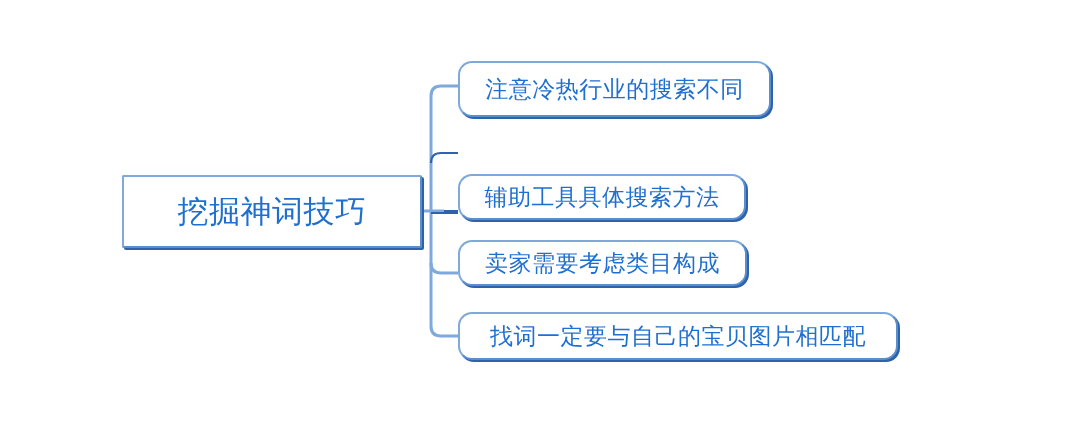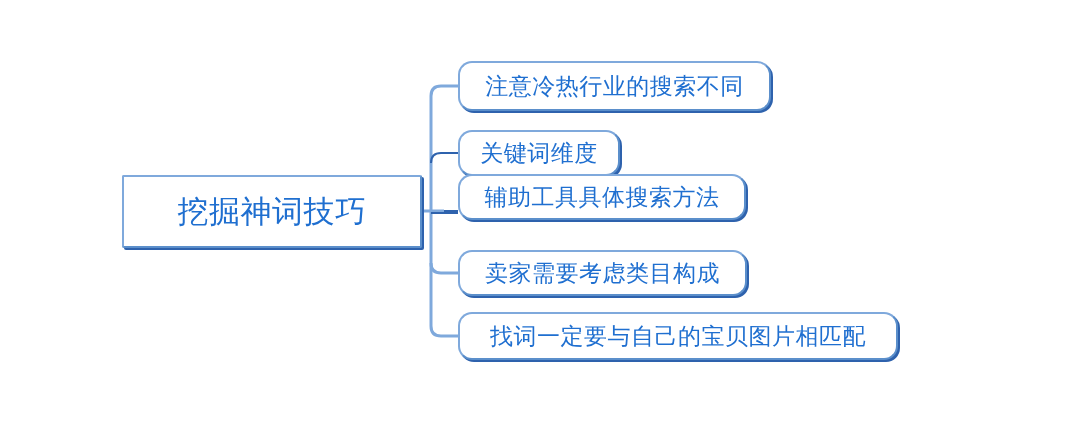--- a/index.html
+++ b/index.html
@@ -83,33 +83,30 @@
 
     <path d="M 431 263 Q 431 273 441 273 L 458 273" fill="none" stroke="#7FA9DC" stroke-width="3"></path>
 
     <path d="M 431 326 Q 431 336 441 336 L 458 336" fill="none" stroke="#7FA9DC" stroke-width="3"></path>
   </svg>
 
   <div class="node node-root" style="left:122px; top:175px; width:300px; height:73px;">
     <span class="node-label root-label">挖掘神词技巧</span>
   </div>
 
-  <div class="node node-child" style="left:458px; top:61px; width:313px; height:50px;">
+  <div class="node node-child" style="left:458px; top:61px; width:313px; height:56px;">
     <span class="node-label child-label">注意冷热行业的搜索不同</span>
   </div>
 
-  <div class="node node-child" style="left:458px; top:130px; width:162px; height:46px;">
-    <span class="node-label child-label">关键词维度</span>
-  </div>
 
   <div class="node node-child" style="left:458px; top:174px; width:288px; height:46px;">
     <span class="node-label child-label">辅助工具具体搜索方法</span>
   </div>
 
-  <div class="node node-child" style="left:458px; top:250px; width:289px; height:46px;">
+  <div class="node node-child" style="left:458px; top:240px; width:289px; height:46px;">
     <span class="node-label child-label">卖家需要考虑类目构成</span>
   </div>
 
   <div class="node node-child" style="left:458px; top:312px; width:440px; height:48px;">
     <span class="node-label child-label">找词一定要与自己的宝贝图片相匹配</span>
   </div>
 
 </div>
 
 </body></html>

